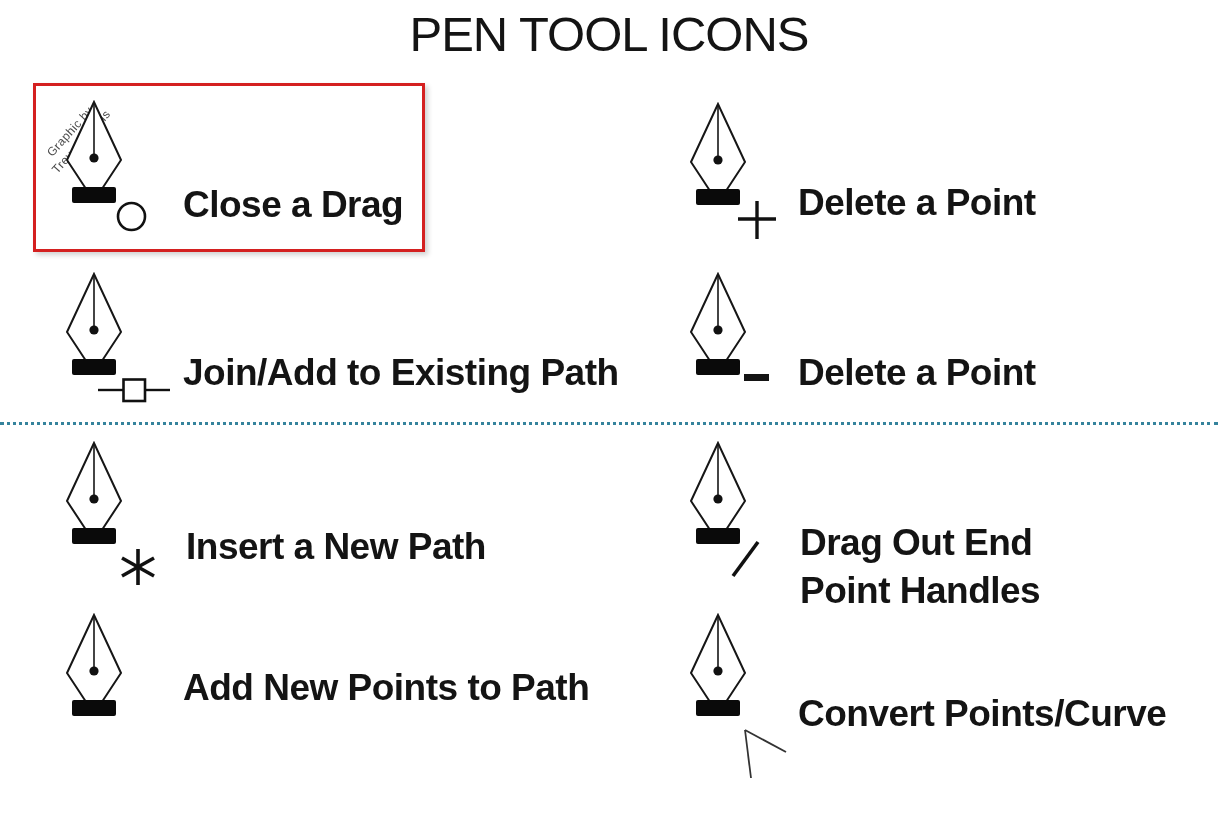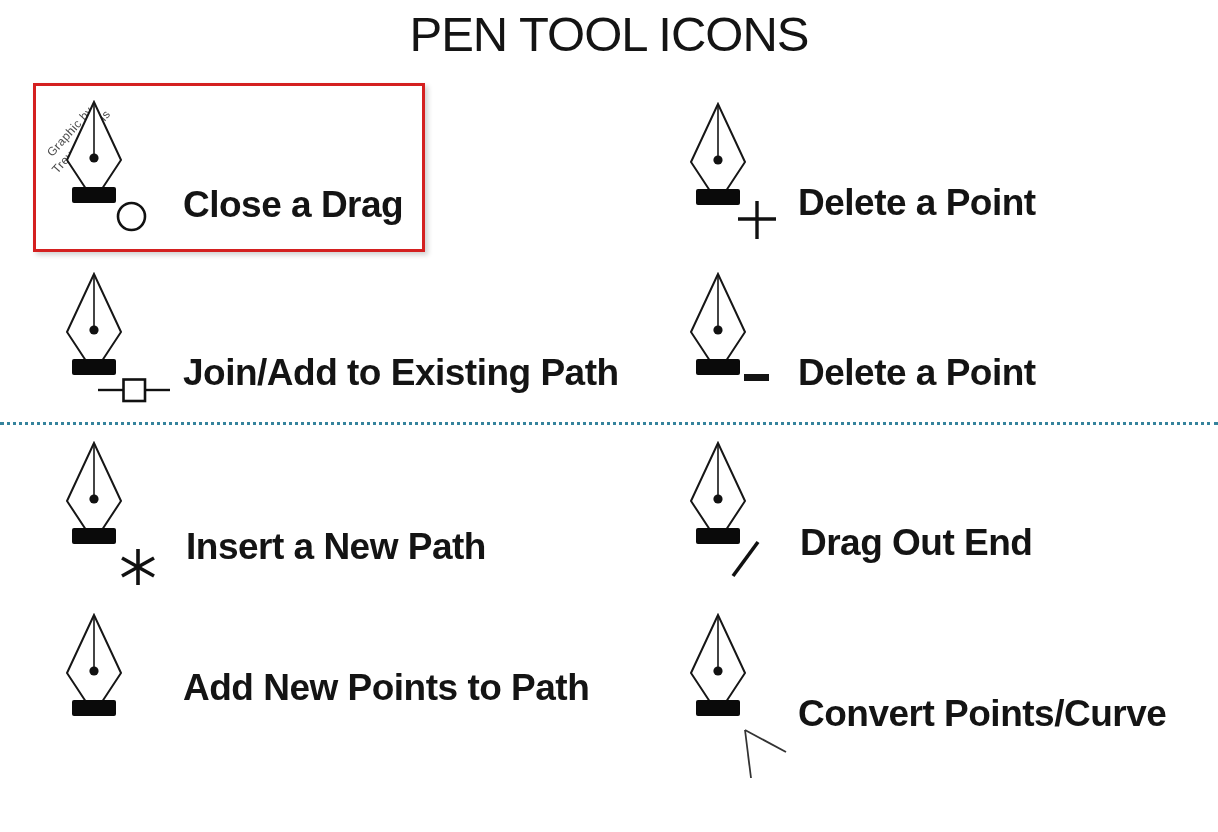--- a/index.html
+++ b/index.html
@@ -133,20 +133,21 @@
       <path d="M32 2 L5 60 L32 101 L59 60 Z" fill="#ffffff" stroke="#161616" stroke-width="2"></path>
       <line x1="32" y1="4" x2="32" y2="54" stroke="#161616" stroke-width="1.6"></line>
       <circle cx="32" cy="58" r="4.6" fill="#111111"></circle>
       <rect x="10" y="87" width="44" height="16" rx="2" fill="#0a0a0a"></rect>
     </svg>
     <svg class="mod" style="left:730px;top:539px" width="32" height="40">
       <line x1="3" y1="37" x2="28" y2="3" stroke="#111111" stroke-width="3.6"></line>
     </svg>
     <div class="label label2" style="left:800px;top:519px">
       <div>Drag Out End</div>
+      <div>Point Handles</div>
     </div>
   </div>
 
   <div>
     <svg class="pen" style="left:62px;top:613px" viewBox="0 0 64 104">
       <path d="M32 2 L5 60 L32 101 L59 60 Z" fill="#ffffff" stroke="#161616" stroke-width="2"></path>
       <line x1="32" y1="4" x2="32" y2="54" stroke="#161616" stroke-width="1.6"></line>
       <circle cx="32" cy="58" r="4.6" fill="#111111"></circle>
       <rect x="10" y="87" width="44" height="16" rx="2" fill="#0a0a0a"></rect>
     </svg>

